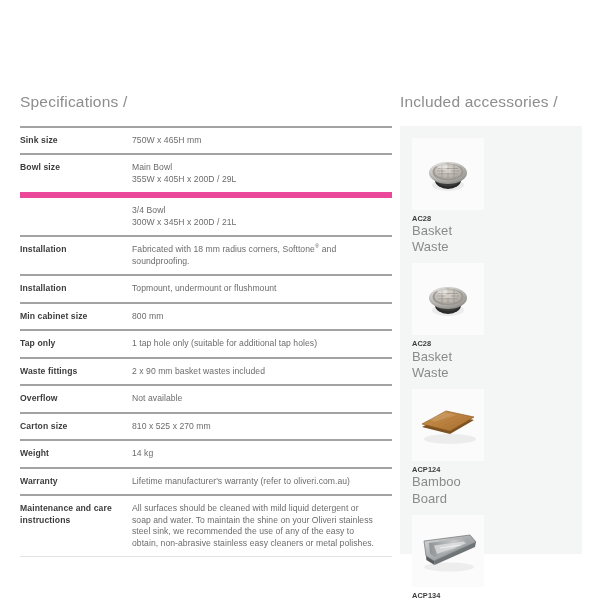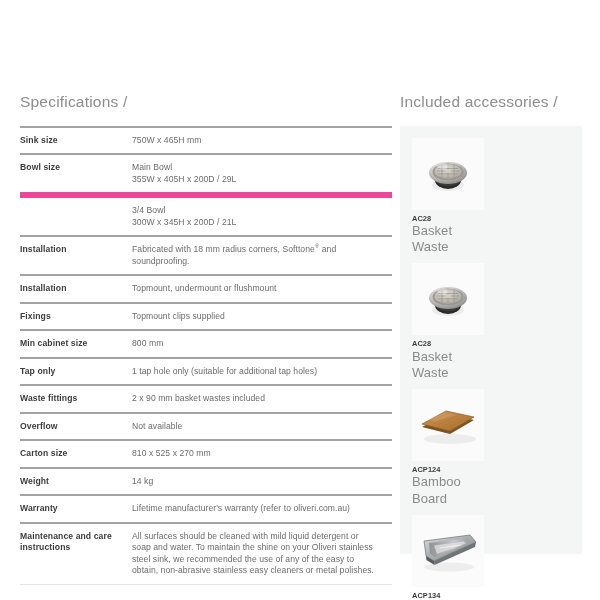--- a/index.html
+++ b/index.html
@@ -159,26 +159,20 @@
             <td class="spec-label">Installation</td>
             <td class="spec-value">
               <span class="ln">Fabricated with 18 mm radius corners, Softtone<sup>®</sup> and</span>
               <span class="ln">soundproofing.</span>
             </td>
           </tr>
           <tr>
             <td class="spec-label">Installation</td>
             <td class="spec-value">
               <span class="ln">Topmount, undermount or flushmount</span>
-            </td>
-          </tr>
-          <tr>
-            <td class="spec-label">Fixings</td>
-            <td class="spec-value">
-              <span class="ln">Topmount clips supplied</span>
             </td>
           </tr>
           <tr>
             <td class="spec-label">Min cabinet size</td>
             <td class="spec-value">
               <span class="ln">800 mm</span>
             </td>
           </tr>
           <tr>
             <td class="spec-label">Tap only</td>

